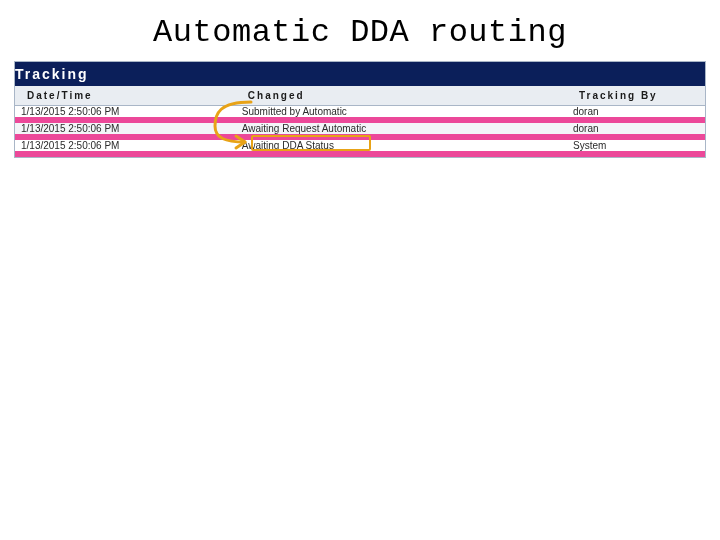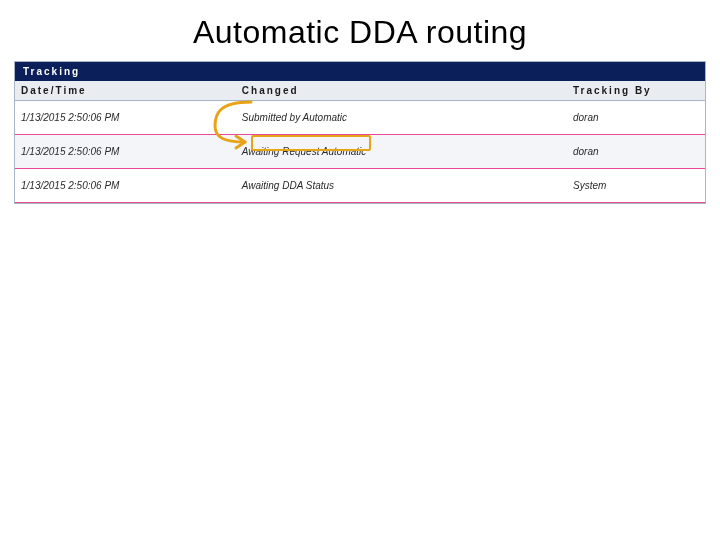--- a/index.html
+++ b/index.html
@@ -5,60 +5,59 @@
   * { box-sizing: border-box; }
   body {
     margin: 0;
     width: 720px;
     height: 540px;
     background: #fff;
     font-family: Arial, Helvetica, sans-serif;
     position: relative;
   }
   .title {
-    font-family: Liberation Sans, sans-serif;
+    font-family: Liberation Mono, monospace;
     font-size: 32px;
     text-align: center;
     margin: 14px 0 10px 0;
     color: #000;
     letter-spacing: 0.5px;
   }
   .panel {
     margin: 0 14px;
     border: 1px solid #a9b6c7;
     position: relative;
   }
   .panel-header {
     background: #0b1f5a;
     color: #fff;
-    font-size: 10px;
+    font-size: 14px;
     font-weight: bold;
     letter-spacing: 2px;
-    padding: 4px 8px;
+    padding: 4px 0;
   }
   table {
     width: 100%;
     border-collapse: collapse;
     font-size: 10px;
   }
   thead th {
     background: #e9edf2;
     color: #1a1a1a;
     text-align: left;
     font-weight: bold;
     letter-spacing: 2px;
-    padding: 4px 6px;
+    padding: 4px 12px;
     border-bottom: 1px solid #a9b6c7;
   }
   tbody td {
-    padding: 11px 6px;
+    padding: 0 6px;
     color: #2a2a2a;
-    border-bottom: 1px solid #ec4899;
+    border-bottom: 6px solid #ec4899;
     white-space: nowrap;
-    font-style: italic;
   }
   tbody tr:nth-child(even) td {
     background: #f3f5f8;
   }
   .col-date   { width: 32%; }
   .col-status { width: 48%; padding-left: 4px; }
   .col-by     { width: 20%; }
   .highlight-box {
     position: absolute;
     border: 2px solid #e8a317;

